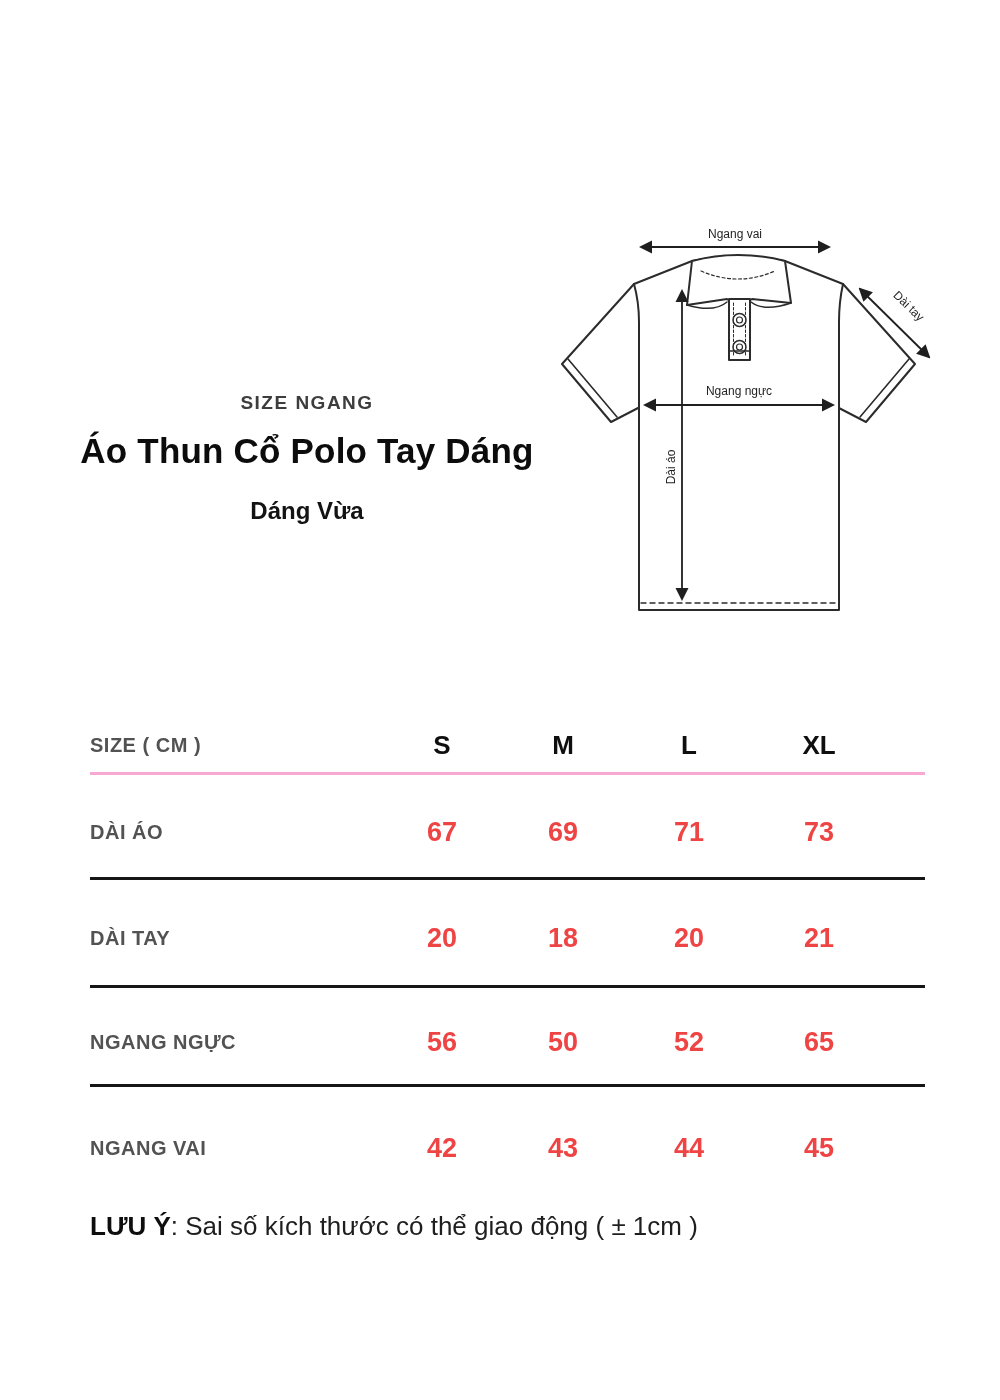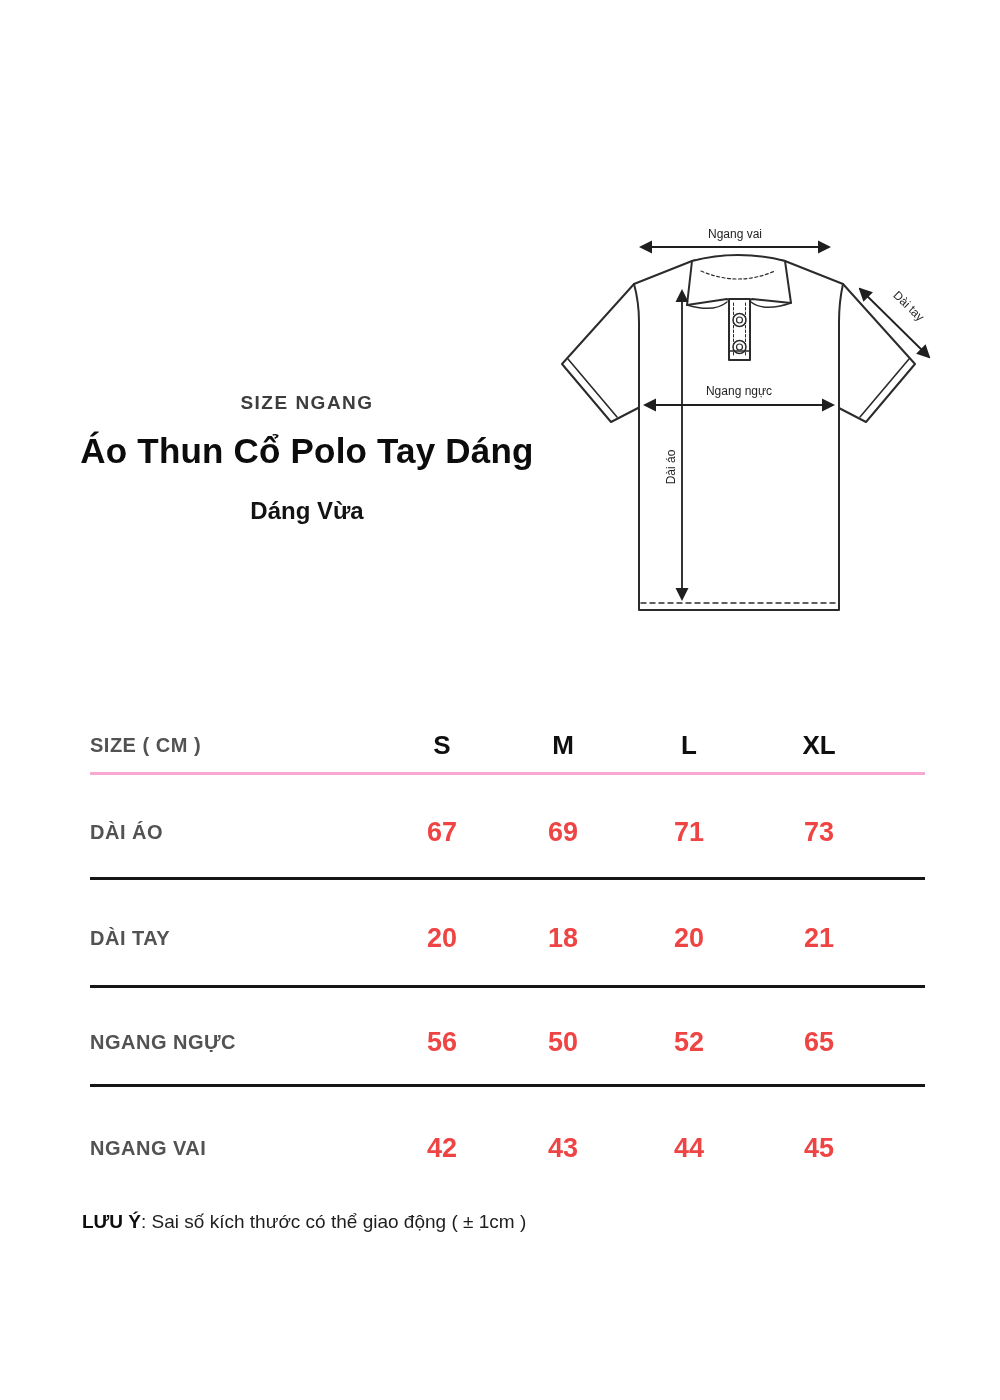--- a/index.html
+++ b/index.html
@@ -45,21 +45,21 @@
   .t-row.r3    { height:99px;  border-bottom:3px solid #161616; padding-top:12px; }
   .t-row.r4    { height:110px; padding-top:12px; }
   .t-label {
     font-size:20px; font-weight:bold; letter-spacing:0.5px;
     color:#525252; text-align:left;
   }
   .t-size { font-size:26px; font-weight:bold; color:#0f0f0f; text-align:center; }
   .t-val  { font-size:27px; font-weight:bold; color:#ef4444; text-align:center; }
 
   
-  .note { position:absolute; left:82px; top:1211px; font-size:19px; color:#1e1e1e; }
+  .note { position:absolute; left:90px; top:1211px; font-size:26px; color:#1e1e1e; }
   .note .b { font-weight:bold; color:#0e0e0e; }
 </style>
 </head>
 <body>
 
 <div class="page">
 
   <div class="header-block">
     <div class="eyebrow">SIZE NGANG</div>
     <div class="title">Áo Thun Cổ Polo Tay Dáng</div>

